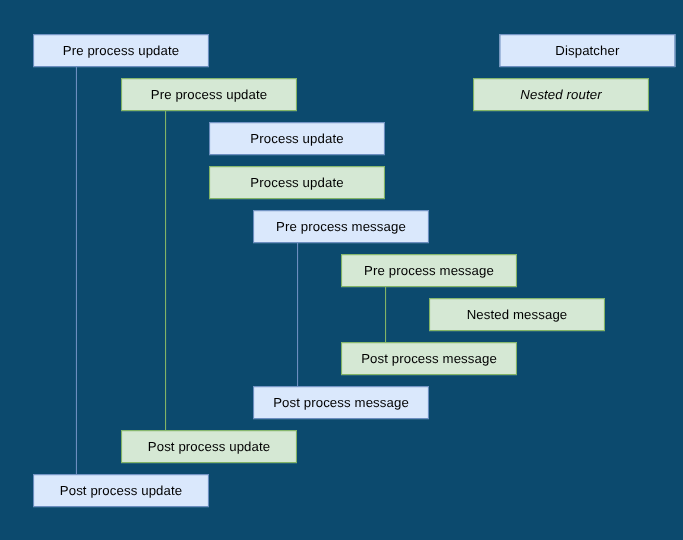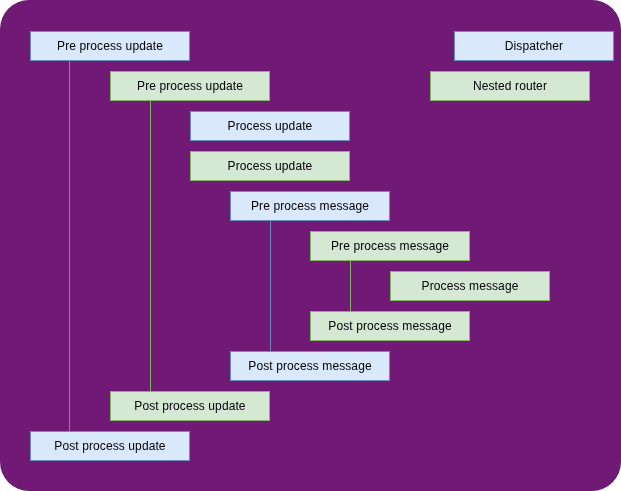--- a/index.html
+++ b/index.html
@@ -11,22 +11,21 @@
     width: 621px;
     height: 491px;
     background: #ffffff;
     font-family: "Liberation Sans", sans-serif;
     overflow: hidden;
   }
   #diagram {
     position: relative;
     width: 621px;
     height: 491px;
-    background: #701a75;
-    border-radius: 29px;
+    background: #0c4a6e;
   }
   .node {
     position: absolute;
     box-sizing: border-box;
     width: 160px;
     height: 30px;
     border: 1px solid #000000;
     display: flex;
     align-items: center;
     justify-content: center;
@@ -81,37 +80,37 @@
       <div class="node router" style="left: 190px; top: 151px;">
         <span>Process update</span>
       </div>
       <div class="node dispatcher" style="left: 230px; top: 191px;">
         <span>Pre process message</span>
       </div>
       <div class="node router" style="left: 310px; top: 231px;">
         <span>Pre process message</span>
       </div>
       <div class="node router" style="left: 390px; top: 271px;">
-        <span>Process message</span>
+        <span>Nested message</span>
       </div>
       <div class="node router" style="left: 310px; top: 311px;">
         <span>Post process message</span>
       </div>
       <div class="node dispatcher" style="left: 230px; top: 351px;">
         <span>Post process message</span>
       </div>
       <div class="node router" style="left: 110px; top: 391px;">
         <span>Post process update</span>
       </div>
       <div class="node dispatcher" style="left: 30px; top: 431px;">
         <span>Post process update</span>
       </div>
     </div>
   <div id="legend-layer">
       <div class="node dispatcher" style="left: 454px; top: 31px;">
         <span>Dispatcher</span>
       </div>
-      <div class="node router" style="left: 430px; top: 71px;">
+      <div class="node router" style="left: 430px; top: 71px; font-style: italic;">
         <span>Nested router</span>
       </div>
     </div>
 
 </div>
 
 </body></html>

